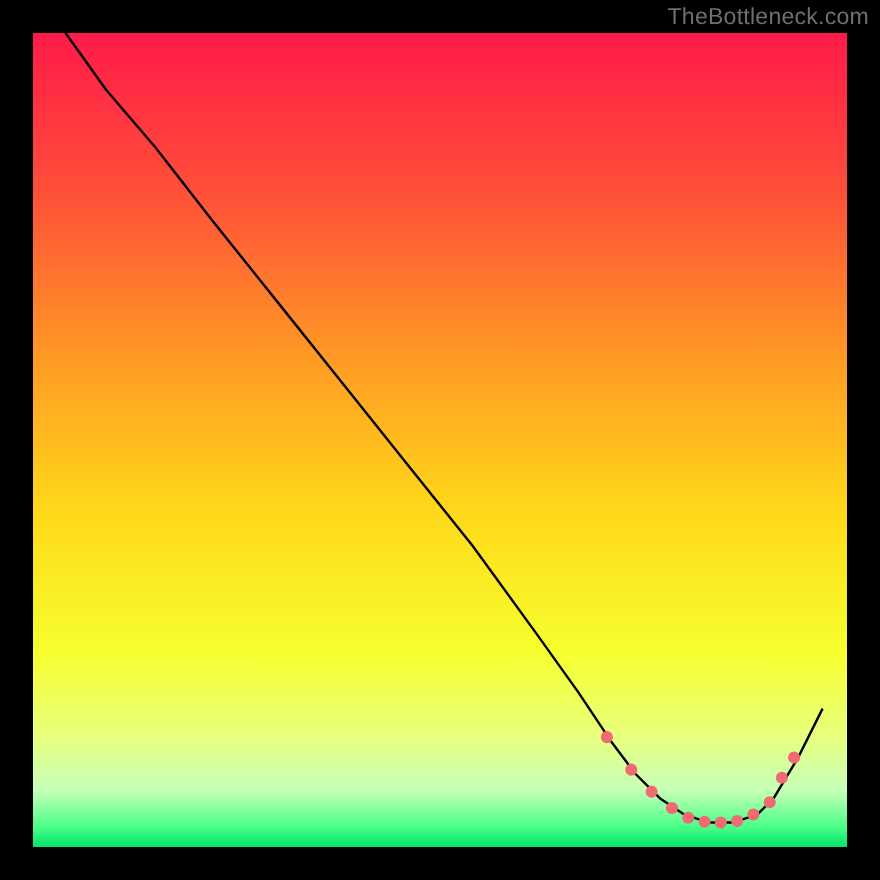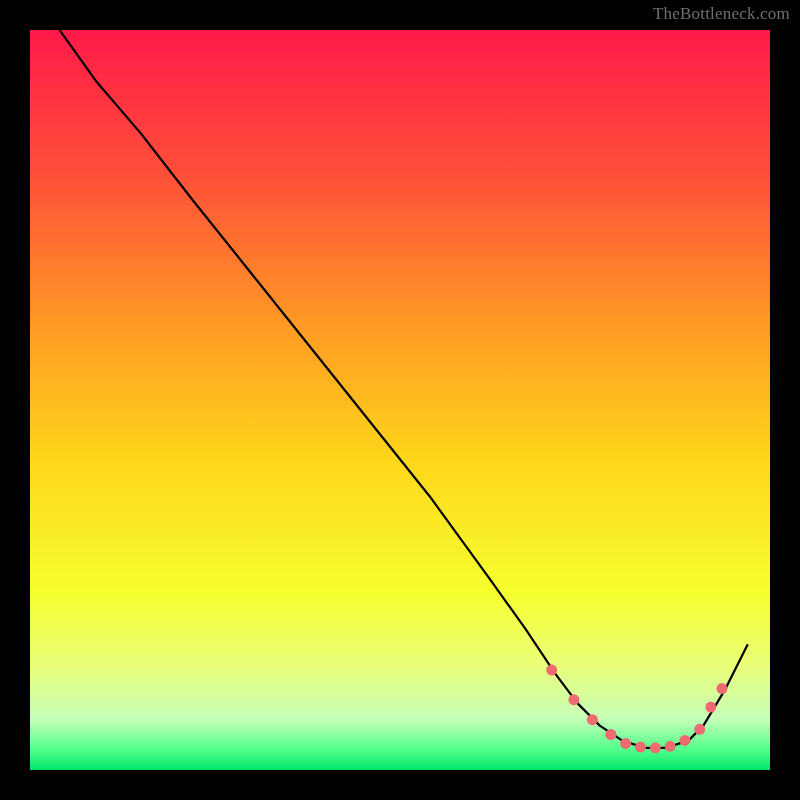--- a/index.html
+++ b/index.html
@@ -15,22 +15,22 @@
     width: 800px;
     height: 800px;
   }
   svg {
     display: block;
   }
   .attribution {
     position: absolute;
     top: 4px;
     right: 10px;
-    font-family: Liberation Serif, serif;
-    font-size: 17px;
+    font-family: Liberation Sans, sans-serif;
+    font-size: 21px;
     color: #6f6f6f;
     letter-spacing: 0.2px;
     user-select: none;
   }
 </style>
 </head>
 <body>
 
 <div class="chart-wrap">
   <svg width="800" height="800" viewBox="0 0 800 800">

